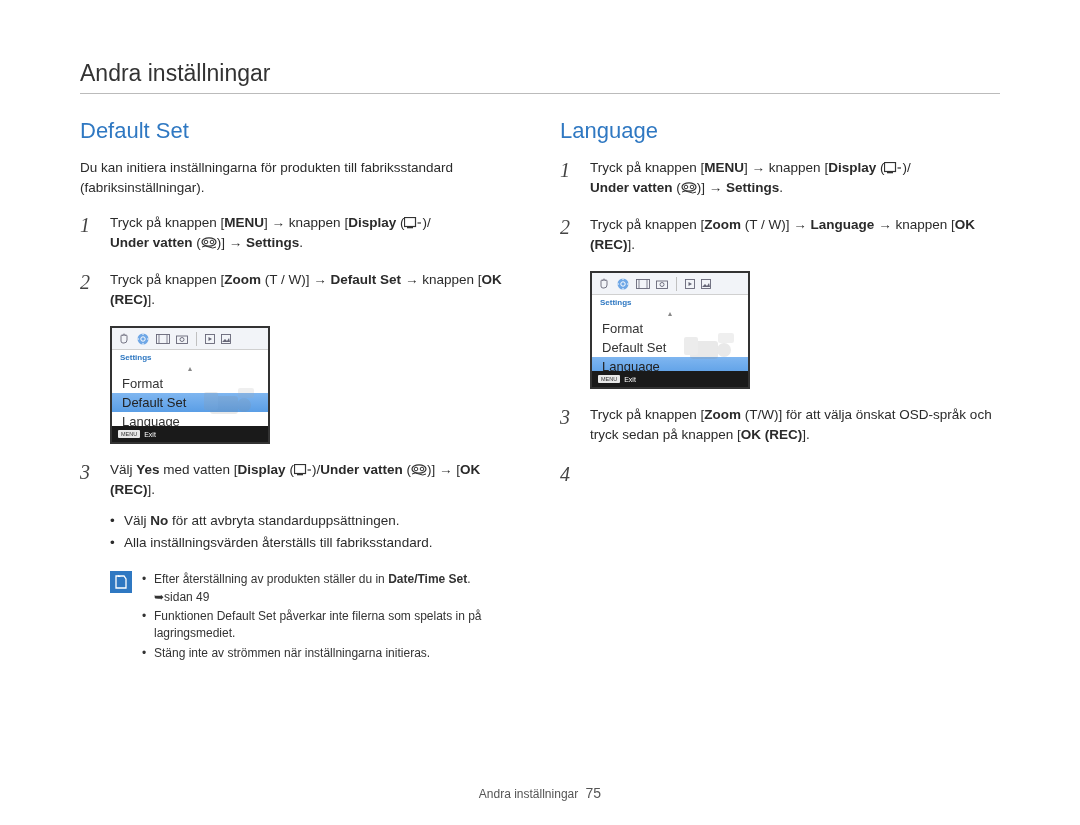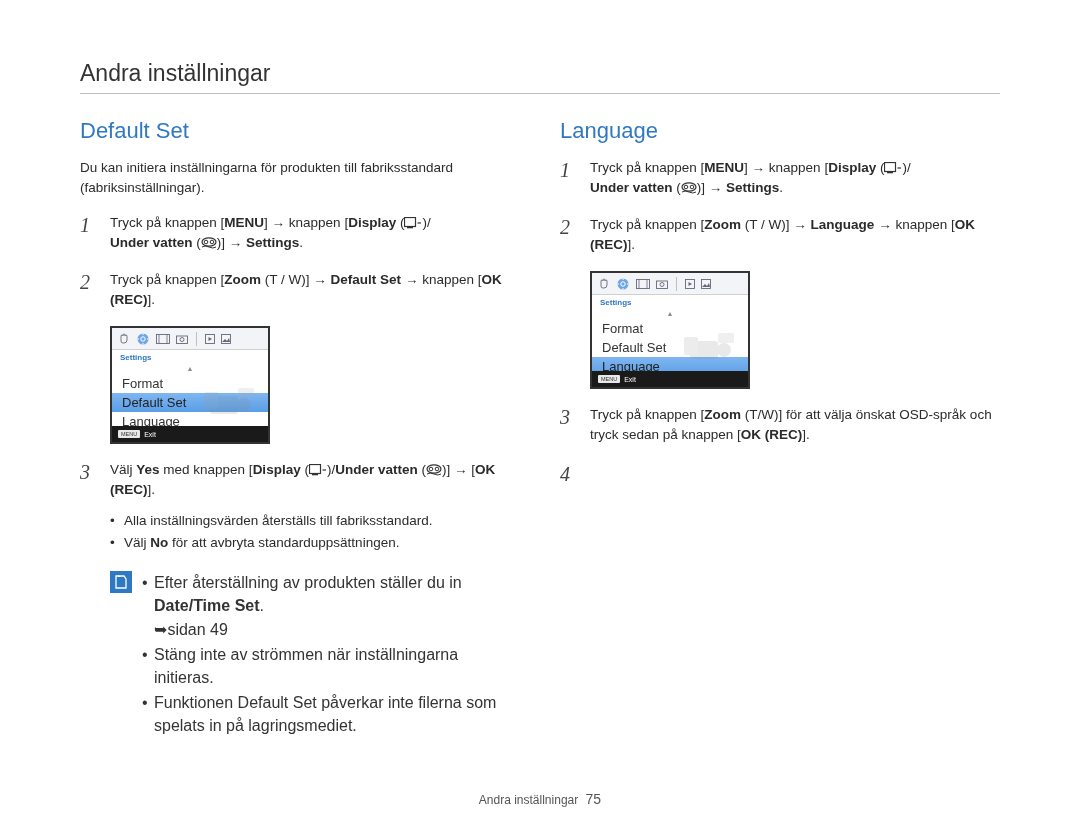--- a/index.html
+++ b/index.html
@@ -153,37 +153,37 @@
     height: 22px;
     background: #2f78c2;
     display: flex;
     align-items: center;
     justify-content: center;
     color: #fff;
     flex: 0 0 22px;
   }
   .note-list {
     list-style: none;
-    font-size: 16px;
+    font-size: 12px;
     line-height: 1.45;
     color: #333;
   }
   .note-list li {
     position: relative;
     padding-left: 12px;
     margin-bottom: 2px;
   }
   .note-list li::before {
     content: "•";
     position: absolute;
     left: 0;
   }
   .footer {
     position: absolute;
-    bottom: 18px;
+    bottom: 24px;
     left: 0; right: 0;
     text-align: center;
     font-size: 12px;
     color: #555;
   }
   .footer .pg { font-size: 14px; margin-left:4px; }
 </style>
 </head>
 <body>
 
@@ -273,50 +273,50 @@
         </svg>
       <div class="shot-bottom">
         <span class="menu-tag">MENU</span>
         <span>Exit</span>
       </div>
     </div>
 
     <div class="step">
       <div class="step-num">3</div>
       <div class="step-body">
-        <span>Välj </span><b>Yes</b><span> med knappen [</span><b>Display</b>
+        <span>Välj </span><b>Yes</b><span> med vatten [</span><b>Display</b>
         (<svg class="icon-svg" width="18" height="12" viewBox="0 0 18 12">
             <rect x="0.5" y="0.5" width="11" height="9" fill="none" stroke="#333" stroke-width="1.2"></rect>
             <rect x="3" y="10" width="6" height="1.3" fill="#333"></rect>
             <line x1="13.5" y1="6" x2="17" y2="6" stroke="#333" stroke-width="1.2"></line>
           </svg>)<span>/</span><b>Under vatten</b>
         (<svg class="icon-svg" width="16" height="12" viewBox="0 0 16 12">
             <ellipse cx="8" cy="5" rx="7" ry="4.2" fill="none" stroke="#333" stroke-width="1.2"></ellipse>
             <circle cx="5" cy="5" r="1.8" fill="none" stroke="#333" stroke-width="1"></circle>
             <circle cx="11" cy="5" r="1.8" fill="none" stroke="#333" stroke-width="1"></circle>
             <path d="M1 10 Q4 8 8 10 T15 10" fill="none" stroke="#333" stroke-width="1"></path>
           </svg>)<span>] </span><span>→</span><span> [</span><b>OK (REC)</b><span>].</span>
         <ul class="sub-bullets">
+          <li><span>Välj </span><b>No</b><span> för att avbryta standarduppsättningen.</span></li>
           <li>Alla inställningsvärden återställs till fabriksstandard.</li>
-          <li><span>Välj </span><b>No</b><span> för att avbryta standarduppsättningen.</span></li>
         </ul>
       </div>
     </div>
 
     <div class="note-box">
       <div class="note-icon">
         <svg width="16" height="16" viewBox="0 0 16 16">
             <path d="M3 2 L11 2 L13 5 L13 14 L3 14 Z" fill="none" stroke="#fff" stroke-width="1.3"></path>
             <path d="M5 3 L5 1 L8 3 Z" fill="#fff"></path>
           </svg>
       </div>
       <ul class="note-list">
         <li><span>Efter återställning av produkten ställer du in </span><b>Date/Time Set</b><span>. </span><br><span>➥sidan 49</span></li>
+        <li>Funktionen Default Set påverkar inte filerna som spelats in på lagringsmediet.</li>
         <li>Stäng inte av strömmen när inställningarna initieras.</li>
-        <li>Funktionen Default Set påverkar inte filerna som spelats in på lagringsmediet.</li>
       </ul>
     </div>
   </div>
 
   <div class="col">
     <h2 class="section-h">Language</h2>
 
     <div class="step">
       <div class="step-num">1</div>
       <div class="step-body">

